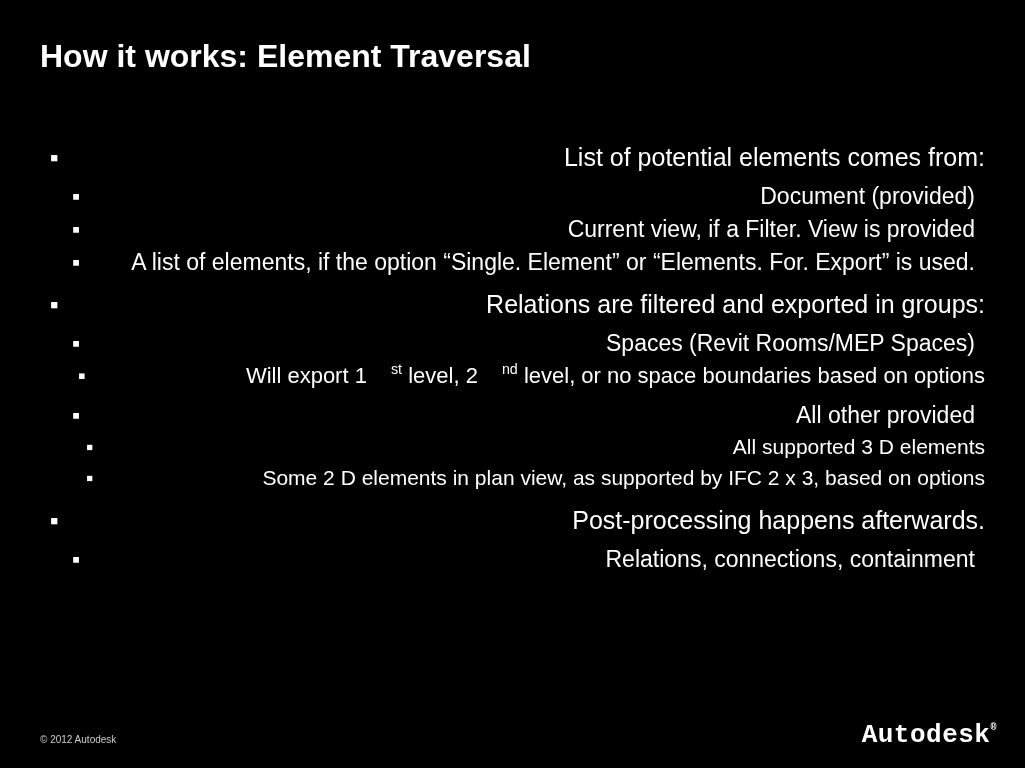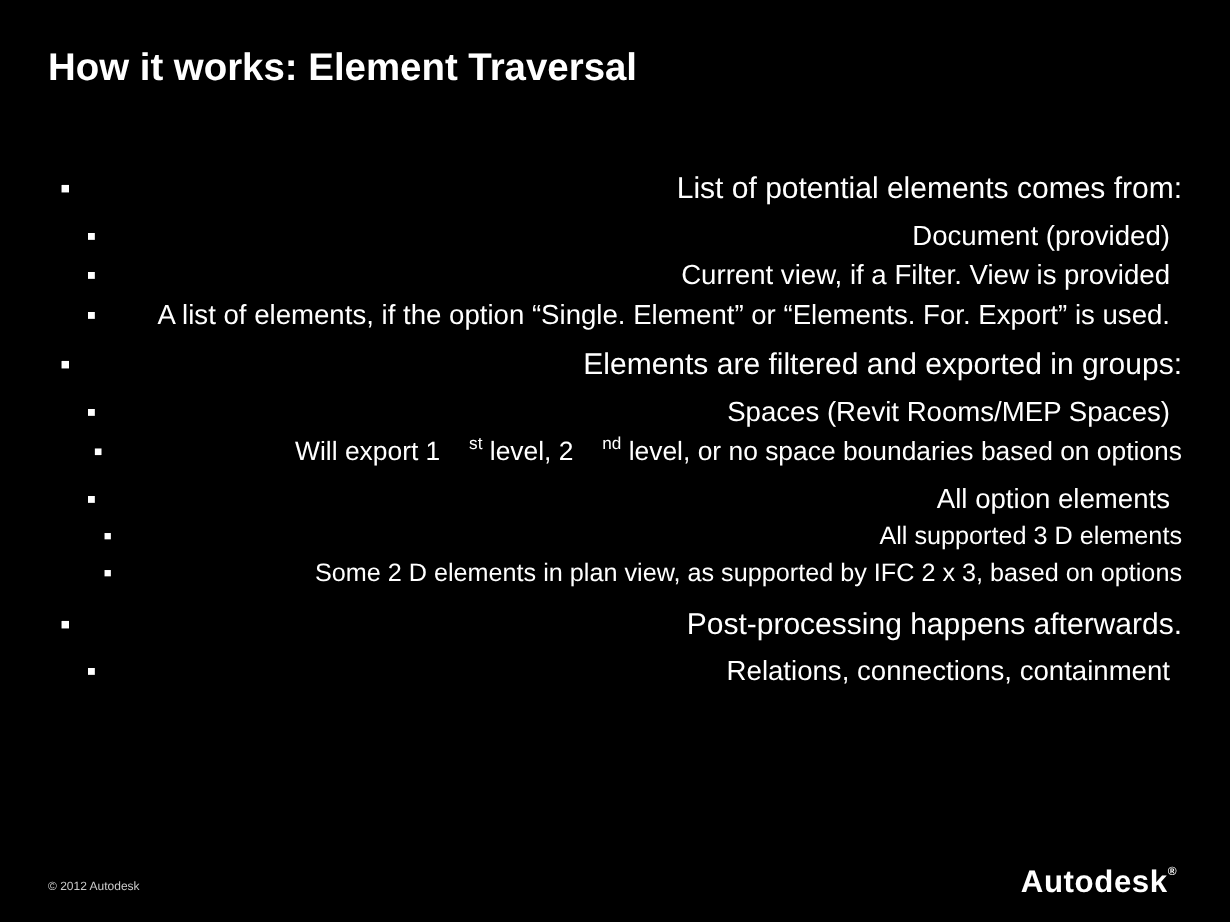--- a/index.html
+++ b/index.html
@@ -64,24 +64,24 @@
   .footer {
     position: absolute;
     bottom: 23px;
     left: 40px;
     font-size: 10px;
     color: #ccc;
   }
   .logo {
     position: absolute;
     bottom: 18px;
-    right: 44px;
+    right: 28px;
     font-size: 26px;
     font-weight: bold;
-    font-family: Liberation Sans, sans-serif;
+    font-family: Liberation Mono, monospace;
     color: #fff;
     letter-spacing: 0.5px;
   }
   .logo sup {
     font-size: 10px;
     vertical-align: top;
     position: relative;
     top: 2px;
   }
   sup.ord {
@@ -113,34 +113,34 @@
     </div>
     <div class="l2 bullet-row indent-l2">
       <span class="bullet b2">▪</span>
       <span class="text">A list of elements, if the option “Single. Element” or “Elements. For. Export” is used.</span>
     </div>
 
     <div class="spacer-sm"></div>
 
     <div class="l1 bullet-row">
       <span class="bullet b1">▪</span>
-      <span class="text">Elements are filtered and exported in groups:</span>
+      <span class="text">Relations are filtered and exported in groups:</span>
     </div>
     <div class="l2 bullet-row indent-l2">
       <span class="bullet b2">▪</span>
       <span class="text">Spaces (Revit Rooms/MEP Spaces)</span>
     </div>
     <div class="l3 bullet-row">
       <span class="bullet b3">▪</span>
       <span class="text">Will export 1<sup class="ord">st</sup> level, 2<sup class="ord">nd</sup> level, or no space boundaries based on options</span>
     </div>
     <div class="spacer-sm"></div>
     <div class="l2 bullet-row indent-l2">
       <span class="bullet b2">▪</span>
-      <span class="text">All option elements</span>
+      <span class="text">All other provided</span>
     </div>
     <div class="l4 bullet-row">
       <span class="bullet b4">▪</span>
       <span class="text">All supported 3 D elements</span>
     </div>
     <div class="l4 bullet-row">
       <span class="bullet b4">▪</span>
       <span class="text">Some 2 D elements in plan view, as supported by IFC 2 x 3, based on options</span>
     </div>
 

